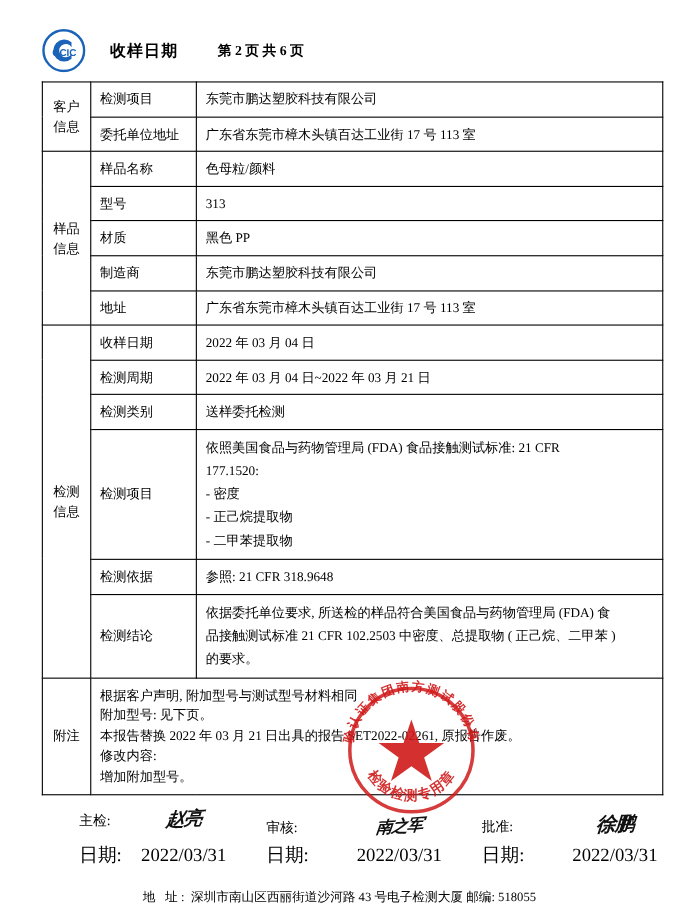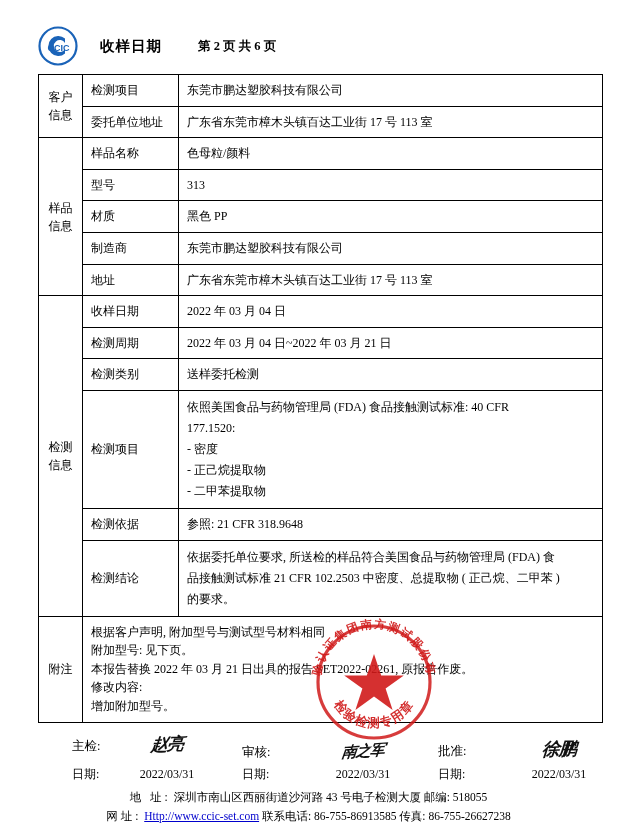--- a/index.html
+++ b/index.html
@@ -129,21 +129,21 @@
     font-weight: bold;
     font-size: 17px;
     letter-spacing: -1px;
     transform: skewX(-8deg) rotate(-3deg);
     display: inline-block;
     color: #111;
   }
   .sign-script.s2 { font-size: 15px; transform: skewX(-10deg) rotate(-4deg); }
   .sign-script.s3 { font-size: 18px; transform: skewX(-6deg) rotate(-2deg); }
 
-  .date-row { display: flex; align-items: baseline; font-size: 12px; }
+  .date-row { display: flex; align-items: baseline; font-size: 17px; }
   .date-label { width: 54px; padding-left: 34px; white-space: nowrap; }
   .date-label.mid { padding-left: 0; width: 46px; }
   .date-value { width: 150px; text-align: center; }
 
   
   .stamp {
     position: absolute;
     left: 300px;
     top: 608px;
     width: 148px; height: 148px;
@@ -243,21 +243,21 @@
       <td class="val">2022 年 03 月 04 日~2022 年 03 月 21 日</td>
     </tr>
     <tr>
       <td class="lbl">检测类别</td>
       <td class="val">送样委托检测</td>
     </tr>
     <tr>
       <td class="lbl">检测项目</td>
       <td class="val tall">
         <div class="sub-list">
-          <div>依照美国食品与药物管理局 (FDA) 食品接触测试标准: 40 CFR</div>
+          <div>依照美国食品与药物管理局 (FDA) 食品接触测试标准: 21 CFR</div>
           <div>177.1520:</div>
           <div>- 密度</div>
           <div>- 正己烷提取物</div>
           <div>- 二甲苯提取物</div>
         </div>
       </td>
     </tr>
     <tr>
       <td class="lbl">检测依据</td>
       <td class="val">参照: 21 CFR 318.9648</td>
@@ -336,23 +336,15 @@
     </svg>
   </div>
 
   <div class="footer">
     <div class="f-line">
       <span class="spaced">地  址:</span>
       <span>深圳市南山区西丽街道沙河路 43 号电子检测大厦</span>
       <span>邮编:</span>
       <span>518055</span>
     </div>
-    <div class="f-line">
-      <span class="spaced">网址:</span>
-      <span class="link">Http://www.ccic-set.com</span>
-      <span>联系电话:</span>
-      <span>86-755-86913585</span>
-      <span>传真:</span>
-      <span>86-755-26627238</span>
-    </div>
   </div>
 
 </div>
 
 </body></html>

